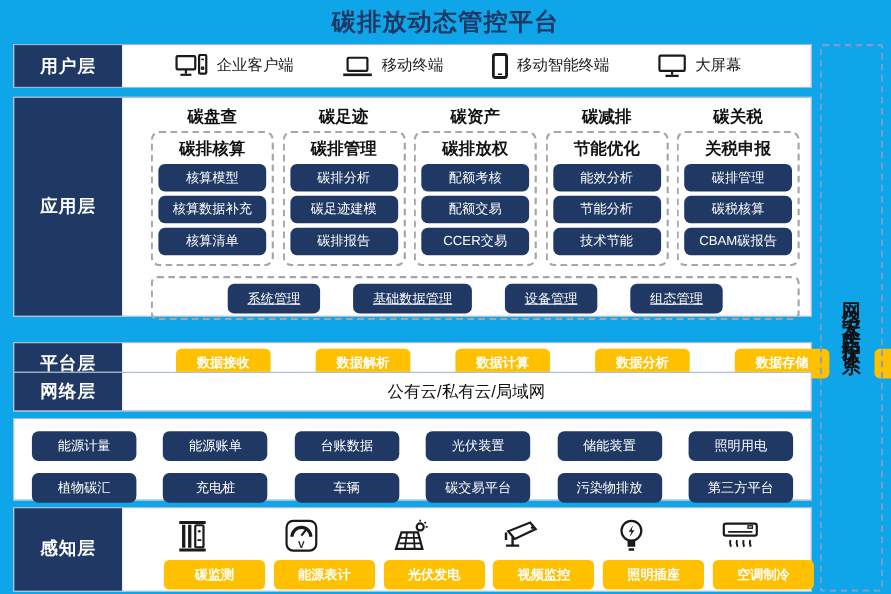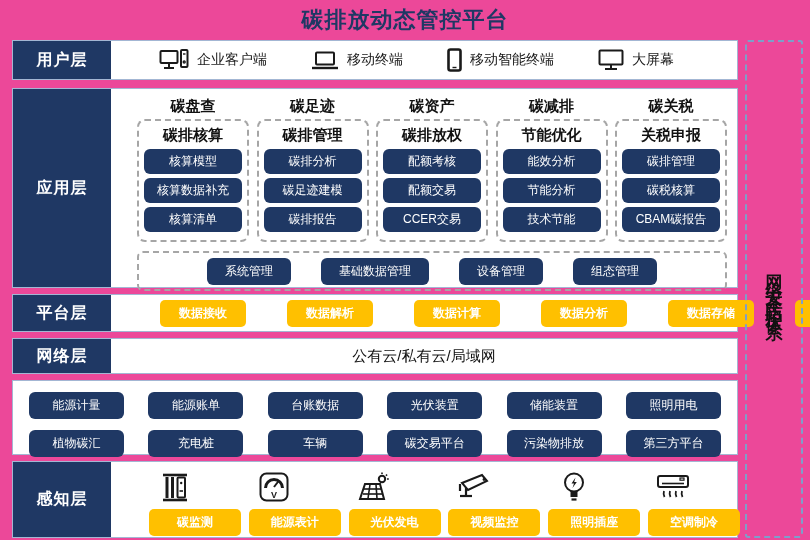--- a/index.html
+++ b/index.html
@@ -1,18 +1,18 @@
 <!DOCTYPE html>
 <html><head>
 <meta charset="utf-8">
 <style>
   * { margin: 0; padding: 0; box-sizing: border-box; }
   html,body { background:#fff; }
   body { font-family: "Liberation Sans", sans-serif; }
-  .page { position: relative; width: 810px; height: 540px; background:#ec4899; overflow:hidden; }
+  .page { position: relative; width: 810px; height: 540px; background:#0ea5e9; overflow:hidden; }
 
   .page-title {
     position:absolute; top:5px; left:0; width:100%;
     text-align:center; font-size:22px; font-weight:bold; color:#1F3864;
     letter-spacing:1px;
   }
 
   .row {
     position:absolute; left:12px; width:726px;
     border:1px solid #A3B6D3; background:#fff;
@@ -43,24 +43,24 @@
   }
   .col-sub { text-align:center; font-size:15px; font-weight:bold; color:#111; }
   .btn-navy {
     background:#1F3864; color:#fff; font-size:12px; border-radius:6px;
     padding:4px 2px; text-align:center; white-space:nowrap; cursor:default;
   }
   .common-box {
     margin-top:9px; border:2px dashed #A6A6A6; border-radius:6px;
     height:40px; display:flex; align-items:center; justify-content:center; gap:30px;
   }
-  .common-box .btn-navy { padding:5px 18px; }
-
-  
-  .row-platform { top:294px; height:38px; }
+  .common-box .btn-navy { padding:5px 18px;text-decoration:underline; }
+
+  
+  .row-platform { top:311px; height:38px; }
   .platform-content { display:flex; align-items:center; justify-content:space-evenly; padding:0 8px; }
   .btn-yellow {
     background:#FFC000; color:#fff; font-size:12px; font-weight:bold;
     border-radius:5px; padding:5px 0; width:86px; text-align:center; cursor:default;margin-left:41px;
   }
 
   
   .row-network { top:338px; height:36px; }
   .network-content { display:flex; align-items:center; justify-content:center; font-size:15px; color:#111; }
 

